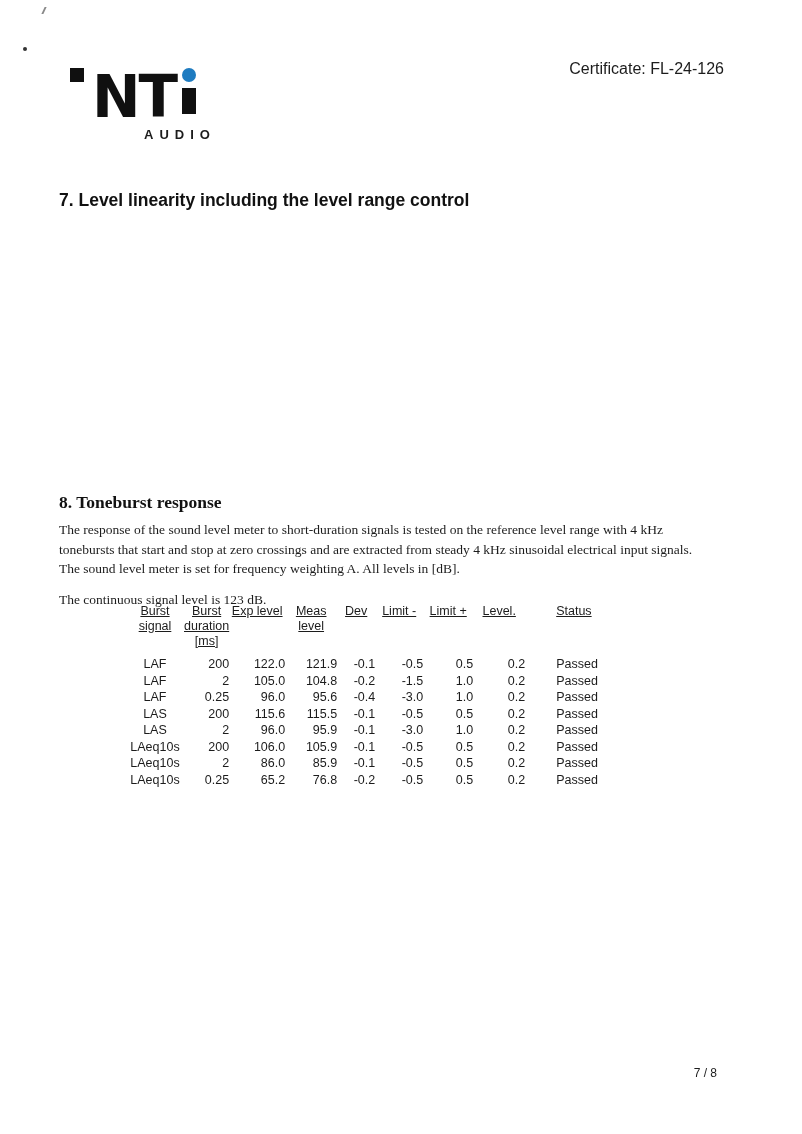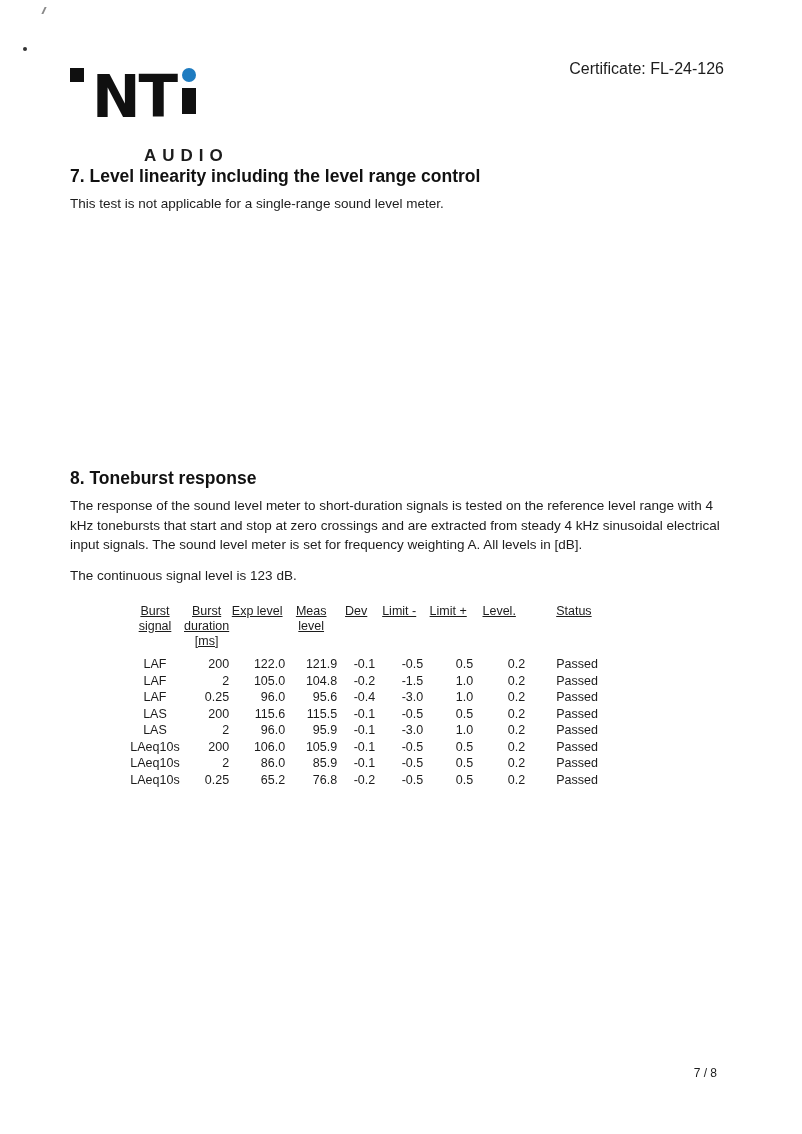--- a/index.html
+++ b/index.html
@@ -84,36 +84,37 @@
     height: 14px;
     border-radius: 50%;
     margin-bottom: 6px;
   }
   .logo-i-stem {
     width: 14px;
     height: 26px;
     background: #101010;
   }
   .logo-sub {
-    margin-top: 20px;
+    margin-top: 1px;
     margin-left: 74px;
-    font-size: 17px;
+    font-size: 13px;
     font-weight: 700;
     letter-spacing: 6px;
     color: #1c1c1c;
   }
 
   
   .section {
     position: absolute;
-    left: 70px;
+    left: 59px;
     width: 650px;
+    margin-top: 24px;
   }
   .section-7 { top: 166px; }
-  .section-8 { top: 468px; }
+  .section-8 { top: 468px; font-family: Liberation Serif, serif; }
   .section h2 {
     margin: 0 0 7px 0;
     font-size: 17.5px;
     font-weight: bold;
     color: #111;
   }
   .section p {
     margin: 0;
     font-size: 13.5px;
     line-height: 1.45;
@@ -193,21 +194,20 @@
       <span class="logo-i">
         <span class="logo-i-dot" style="background: rgb(30, 123, 192);"></span>
         <span class="logo-i-stem"></span>
       </span>
     </div>
     <div class="logo-sub">AUDIO</div>
   </div>
 
   <div class="section section-7">
     <h2>7. Level linearity including the level range control</h2>
-    <p>This test is not applicable for a single-range sound level meter.</p>
   </div>
 
   <div class="section section-8">
     <h2>8. Toneburst response</h2>
     <p>The response of the sound level meter to short-duration signals is tested on the reference level range with 4 kHz tonebursts that start and stop at zero crossings and are extracted from steady 4 kHz sinusoidal electrical input signals. The sound level meter is set for frequency weighting A. All levels in [dB].</p>
     <p class="note">The continuous signal level is 123 dB.</p>
   </div>
 
   <div class="burst-table-wrap">
     <table class="burst-table">

